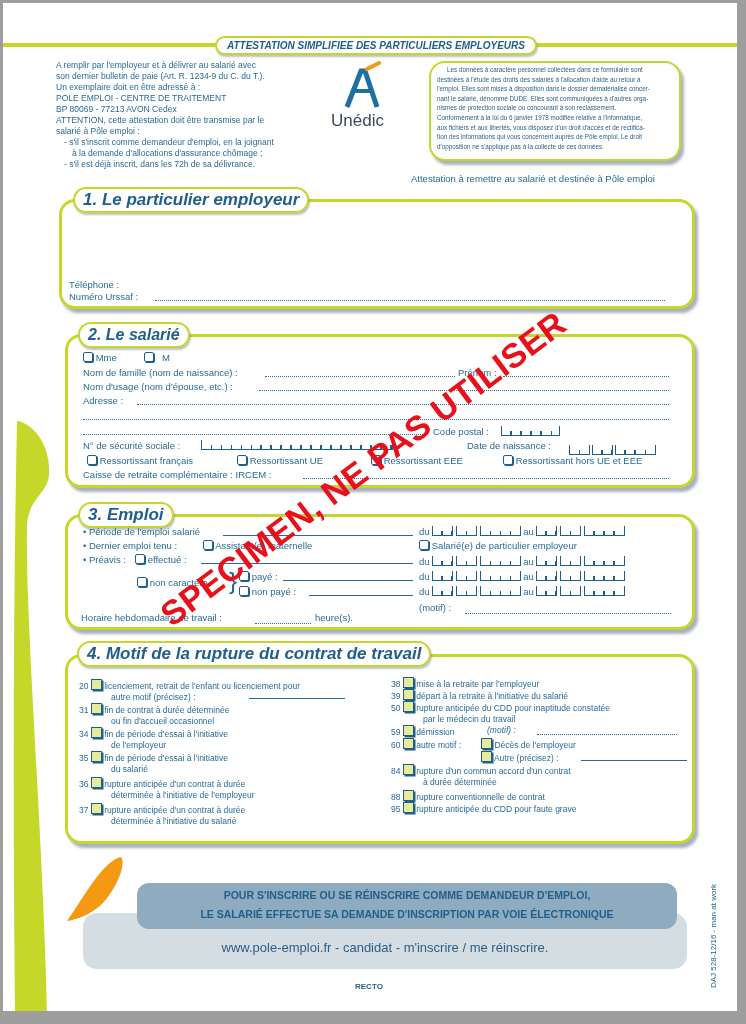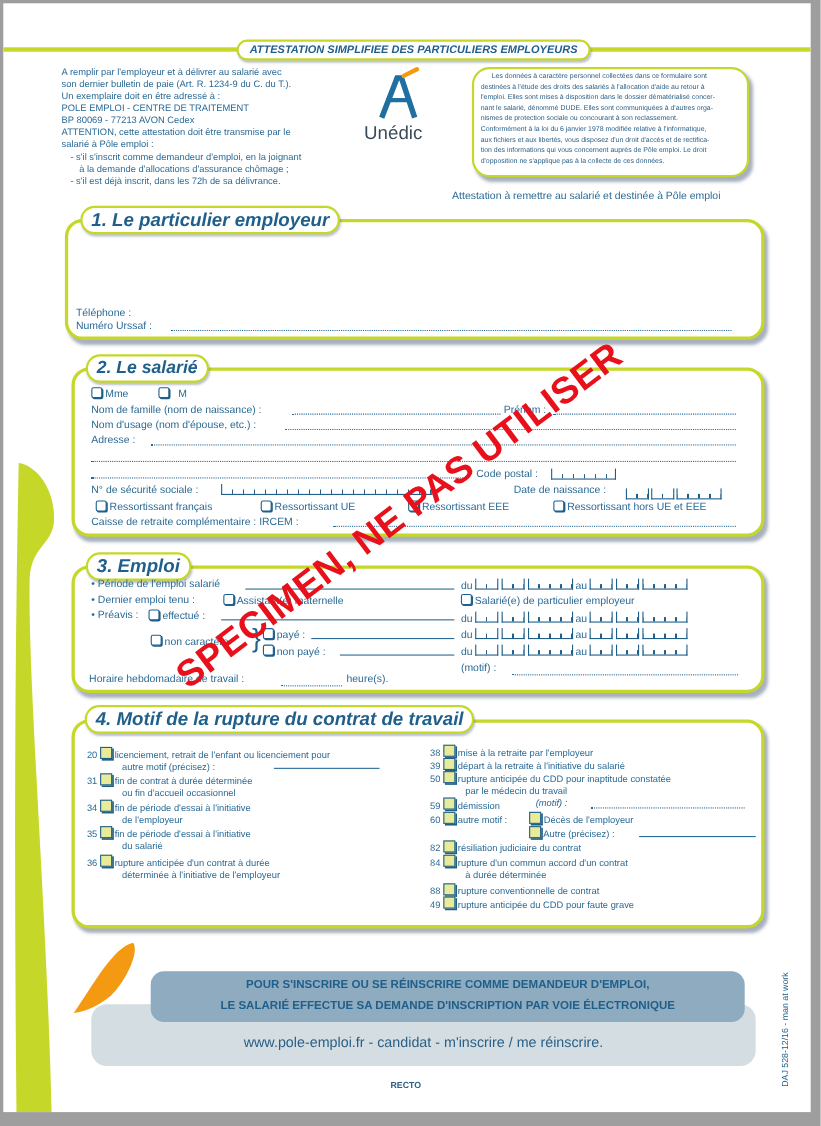--- a/index.html
+++ b/index.html
@@ -135,36 +135,36 @@
 
   <div class="box" style="left:62px;top:651px;width:624px;height:184px"></div>
   <div class="tab" style="left:74px;top:638px;font-size:17px;line-height:22px">4. Motif de la rupture du contrat de travail</div>
 
   <div class="abs" style="left:76px;top:676px;width:300px">
     <div class="t small" style="position:relative;height:24px"><span>20</span> <span class="cbg"></span> <span>licenciement, retrait de l'enfant ou licenciement pour</span><br><span style="padding-left:32px">autre motif (précisez) :</span><span class="abs uline" style="left:170px;top:11px;width:96px"></span></div>
     <div class="t small" style="height:24px"><span>31</span> <span class="cbg"></span> <span>fin de contrat à durée déterminée</span><br><span style="padding-left:32px">ou fin d'accueil occasionnel</span></div>
     <div class="t small" style="height:24px"><span>34</span> <span class="cbg"></span> <span>fin de période d'essai à l'initiative</span><br><span style="padding-left:32px">de l'employeur</span></div>
     <div class="t small" style="height:26px"><span>35</span> <span class="cbg"></span> <span>fin de période d'essai à l'initiative</span><br><span style="padding-left:32px">du salarié</span></div>
     <div class="t small" style="height:26px"><span>36</span> <span class="cbg"></span> <span>rupture anticipée d'un contrat à durée</span><br><span style="padding-left:32px">déterminée à l'initiative de l'employeur</span></div>
+    <div class="t small" style="height:24px"><span>37</span> <span class="cbg"></span> <span>rupture anticipée d'un contrat à durée</span><br><span style="padding-left:32px">déterminée à l'initiative du salarié</span></div>
   </div>
 
   <div class="abs" style="left:388px;top:674px;width:290px">
     <div class="t small" style="height:12px"><span>38</span> <span class="cbg"></span> <span>mise à la retraite par l'employeur</span></div>
     <div class="t small" style="height:12px"><span>39</span> <span class="cbg"></span> <span>départ à la retraite à l'initiative du salarié</span></div>
     <div class="t small" style="height:24px"><span>50</span> <span class="cbg"></span> <span>rupture anticipée du CDD pour inaptitude constatée</span><br><span style="padding-left:32px">par le médecin du travail</span></div>
     <div class="t small" style="height:13px;position:relative"><span>59</span> <span class="cbg"></span> <span>démission</span><span class="abs" style="left:96px;top:0;font-style:italic">(motif) :</span><span class="abs dots" style="left:146px;top:1px;width:140px"></span></div>
     <div class="t small" style="height:26px;position:relative"><span>60</span> <span class="cbg"></span> <span>autre motif :</span>
       <span class="abs" style="left:90px;top:0"><span class="cbg"></span> <span>Décès de l'employeur</span></span>
       <span class="abs" style="left:90px;top:13px"><span class="cbg"></span> <span style="">Autre (précisez) :</span></span>
       <span class="abs uline" style="left:190px;top:14px;width:106px"></span>
     </div>
-    <div class="t small" style="height:13px"><span>82</span> <span class="cbg"></span> <span>résiliation judiciaire du contrat</span></div>
     <div class="t small" style="height:26px"><span>84</span> <span class="cbg"></span> <span>rupture d'un commun accord d'un contrat</span><br><span style="padding-left:32px">à durée déterminée</span></div>
     <div class="t small" style="height:12px"><span>88</span> <span class="cbg"></span> <span>rupture conventionnelle de contrat</span></div>
-    <div class="t small" style="height:12px"><span>49</span> <span class="cbg"></span> <span>rupture anticipée du CDD pour faute grave</span></div>
+    <div class="t small" style="height:12px"><span>95</span> <span class="cbg"></span> <span>rupture anticipée du CDD pour faute grave</span></div>
   </div>
 
   <svg class="abs" style="left:62px;top:852px" width="60" height="70" viewBox="0 0 60 70">
     <path d="M2 66 C 20 40, 38 6, 56 2 C 62 10, 50 36, 36 50 C 24 60, 14 64, 2 66 Z" fill="#f39a12"></path>
   </svg>
   <div class="abs" style="left:80px;top:910px;width:604px;height:56px;background:#d4dde1;border-radius:14px"></div>
   <div class="abs" style="left:134px;top:880px;width:540px;height:46px;background:#8fabbf;border-radius:12px"></div>
   <div class="abs" style="left:134px;top:905px;width:540px;text-align:center;font-size:10.5px;font-weight:bold;color:#1f5f8b;white-space:nowrap">LE SALARIÉ EFFECTUE SA DEMANDE D'INSCRIPTION PAR VOIE ÉLECTRONIQUE</div>
   <div class="abs" style="left:134px;top:886px;width:540px;text-align:center;font-size:10.5px;font-weight:bold;color:#1f5f8b;white-space:nowrap">POUR S'INSCRIRE  OU SE RÉINSCRIRE COMME DEMANDEUR D'EMPLOI,</div>
   <div class="abs" style="left:80px;top:937px;width:604px;text-align:center;font-size:13px;color:#2a5f86;white-space:nowrap">www.pole-emploi.fr - candidat - m'inscrire / me réinscrire.</div>

